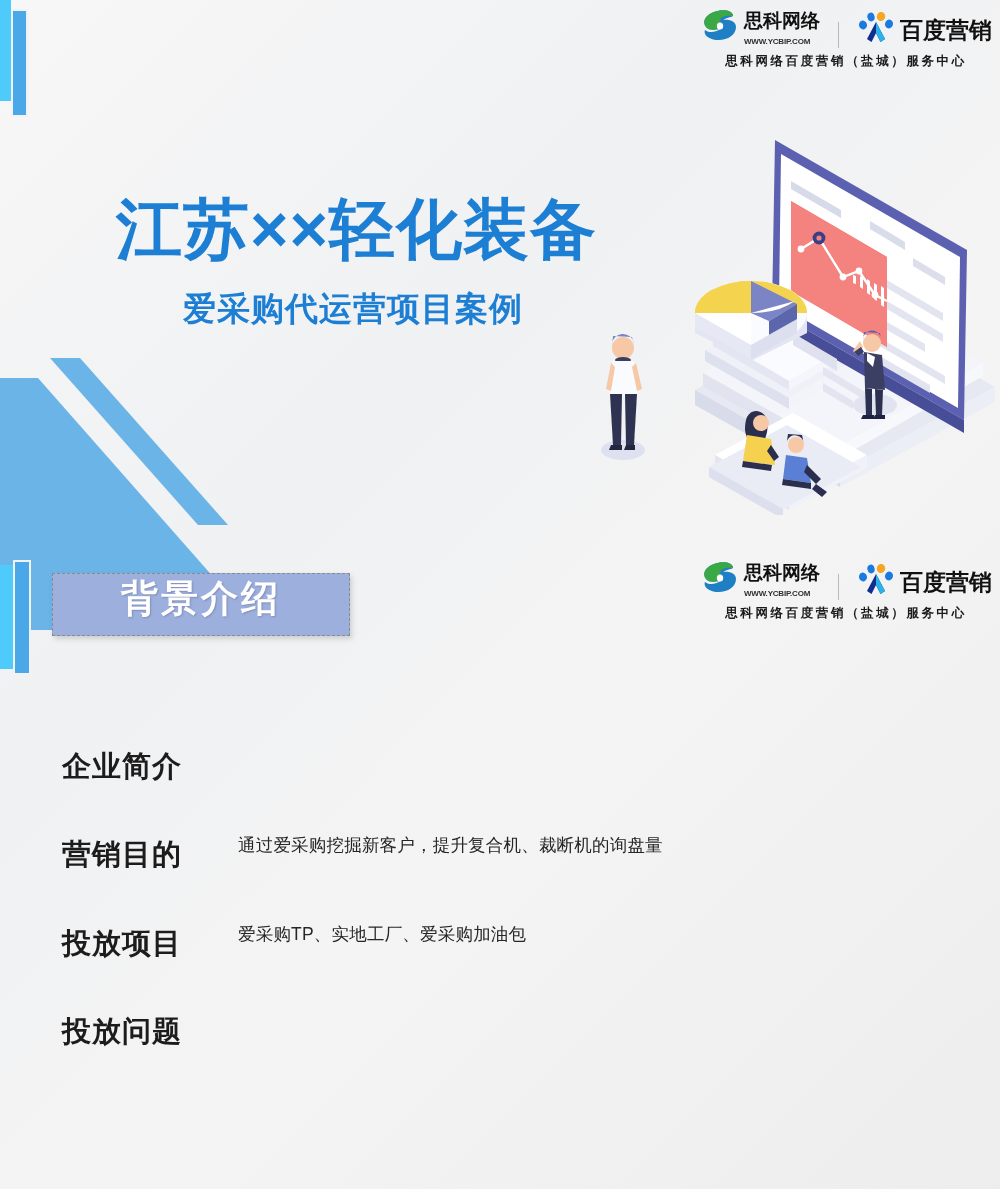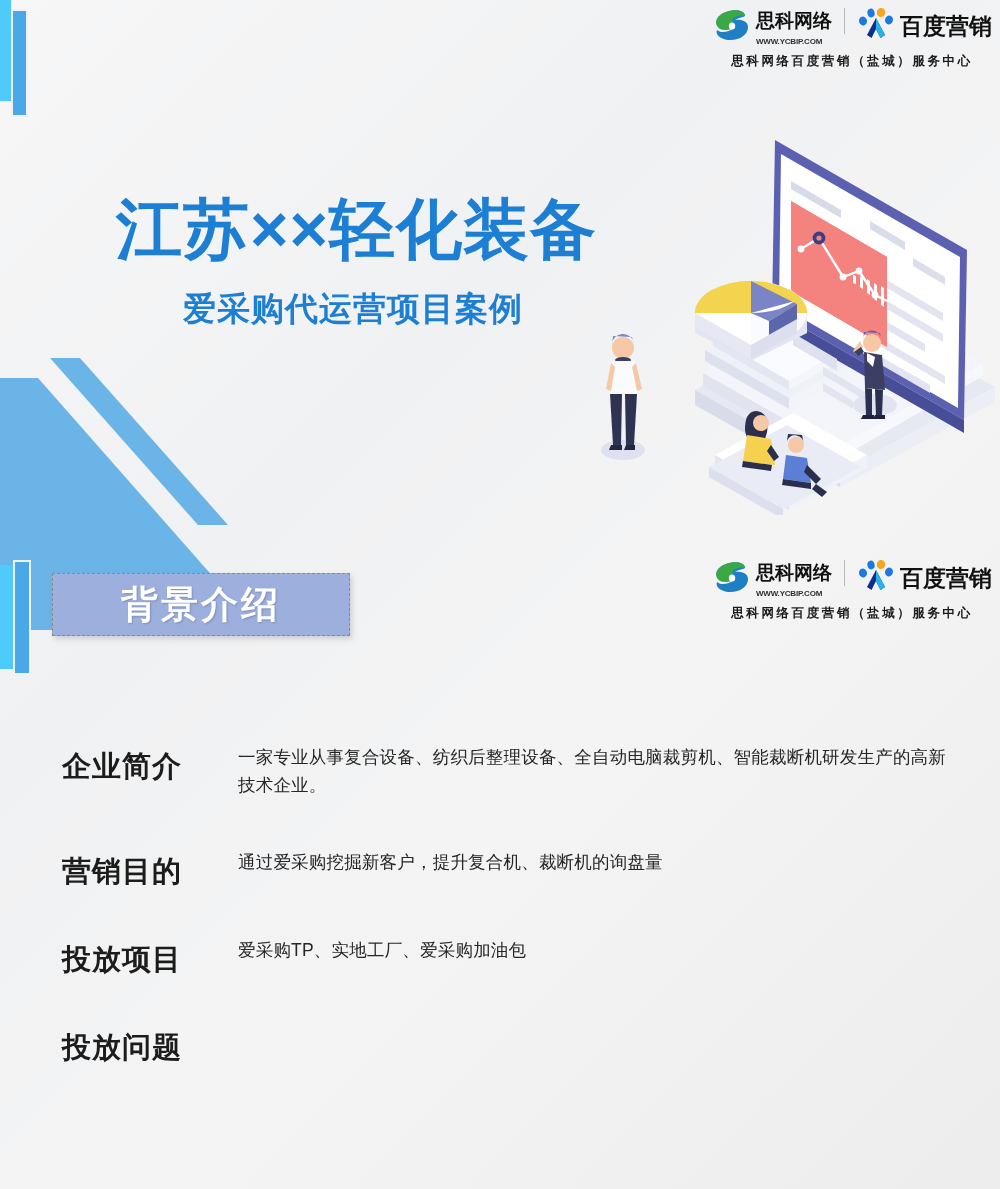--- a/index.html
+++ b/index.html
@@ -66,22 +66,22 @@
     position: absolute;
     display: flex;
     flex-direction: column;
     align-items: center;
   }
   .logo-lockup.top  { right: 8px; top: 8px; }
   .logo-lockup.mid  { right: 8px; top: 560px; }
 
   .logo-row {
     display: flex;
-    align-items: flex-start;
-    gap: 12px;
+    align-items: flex-end;
+    gap: 18px;
   }
   .logo-sike {
     display: flex;
     align-items: center;
     gap: 4px;
   }
   .sike-text {
     display: flex;
     flex-direction: column;
     line-height: 1;
@@ -148,21 +148,20 @@
   }
 
   
   .section-banner {
     position: absolute;
     left: 52px; top: 573px;
     width: 298px; height: 63px;
     background: #9db0dd;
     border: 1px dashed #8b8b8b;
     display: flex;
-    align-items: center;
     justify-content: center;
     box-sizing: border-box;
     box-shadow: 2px 3px 5px rgba(120,120,120,0.28);
   }
   .section-banner-label {
     font-size: 37px;
     font-weight: bold;
     color: #ffffff;
     letter-spacing: 3px;
     text-shadow: 1px 1px 2px rgba(90,100,140,0.45);
@@ -422,21 +421,20 @@
     <div class="logo-sub">思科网络百度营销（盐城）服务中心</div>
   </div>
 
   <div class="section-banner">
     <span class="section-banner-label">背景介绍</span>
   </div>
 
   <div class="info-list">
     <div class="info-row">
       <div class="info-label">企业简介</div>
-      <div class="info-value">一家专业从事复合设备、纺织后整理设备、全自动电脑裁剪机、智能裁断机研发生产的高新技术企业。</div>
     </div>
     <div class="info-row">
       <div class="info-label">营销目的</div>
       <div class="info-value">通过爱采购挖掘新客户，提升复合机、裁断机的询盘量</div>
     </div>
     <div class="info-row">
       <div class="info-label">投放项目</div>
       <div class="info-value">爱采购TP、实地工厂、爱采购加油包</div>
     </div>
     <div class="info-row">

